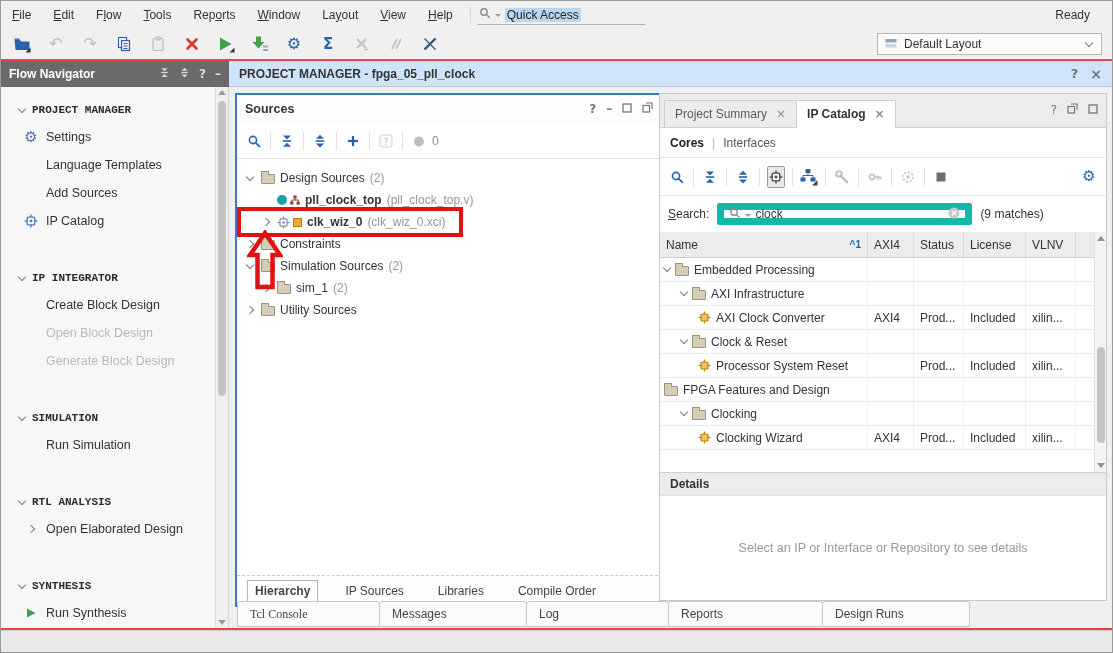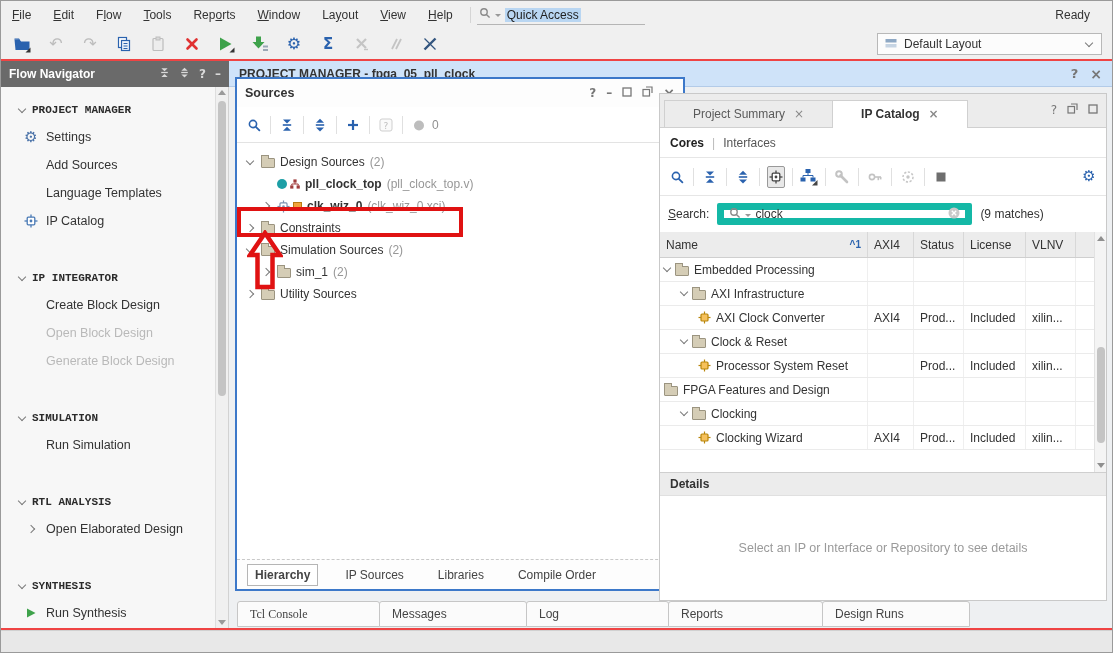--- a/index.html
+++ b/index.html
@@ -43,21 +43,21 @@
   .fitem .slot { width:16px; display:flex; justify-content:center; flex:none; }
   .fsec-gap { height:30px; }
   .cv { display:inline-block; width:6px; height:6px; border-right:1.6px solid #7a7a7a; border-bottom:1.6px solid #7a7a7a; flex:none; }
   .cv.d { transform:rotate(45deg); margin-top:-3px; }
   .cv.r { transform:rotate(-45deg); }
 
   
   .main-bg { position:absolute; left:228px; top:86px; right:0; bottom:24px; background:#eef0f2; }
 
   
-  .sources { position:absolute; left:234px; top:76px; width:450px; height:514px; background:#fff; border:2px solid #3c78c9; }
+  .sources { position:absolute; left:234px; top:92px; width:450px; height:514px; background:#fff; border:2px solid #3c78c9; }
   .sp-head { height:28px; display:flex; align-items:center; padding:0 8px; font-weight:bold; font-size:12.5px; background:#fdfdfd; }
   .sp-hicons { margin-left:auto; display:flex; align-items:center; gap:10px; }
   .hic { color:#777; font-size:12px; font-family:"DejaVu Sans",sans-serif; line-height:1; }
   .sp-tools { height:36px; display:flex; align-items:center; padding:0 8px; border-bottom:1px solid #e3e3e3; }
   .tsep { width:1px; height:18px; background:#e0e0e0; margin:0 7px; }
   .ticon { width:18px; height:18px; display:flex; align-items:center; justify-content:center; }
   .badge-num { color:#8f8f8f; margin-left:4px; }
   .sp-tree { position:absolute; left:0; right:0; top:66px; bottom:30px; padding-top:6px; overflow:hidden; }
   .trow { height:22px; display:flex; align-items:center; gap:5px; }
   .trow .cvslot { width:13px; display:flex; justify-content:center; flex:none; }
@@ -72,21 +72,21 @@
   .vt { color:#444; padding:3px 7px; }
   .vt-active { font-weight:bold; border:1px solid #b5b5b5; background:#fff; }
 
   
   .ann-rect { position:absolute; left:236px; top:206px; width:226px; height:30px; border:4px solid #e01212; z-index:40; }
   .ann-arrow { position:absolute; left:246px; top:229px; z-index:41; }
 
   
   .rpanel { position:absolute; left:658px; top:92px; width:448px; height:508px; background:#fff; border:1px solid #c9c9c9; display:flex; flex-direction:column; }
   .doc-tabstrip { height:34px; background:#ececec; display:flex; align-items:flex-end; padding-left:4px; position:relative; border-bottom:1px solid #d0d0d0; }
-  .dtab { height:27px; display:flex; align-items:center; gap:9px; padding:0 28px; border:1px solid #d0d0d0; border-bottom:none; color:#5a5a5a; background:#ececec; margin-right:-1px; }
+  .dtab { height:27px; display:flex; align-items:center; gap:9px; padding:0 10px; border:1px solid #d0d0d0; border-bottom:none; color:#5a5a5a; background:#ececec; margin-right:-1px; }
   .dtab.active { background:#fff; font-weight:bold; color:#333; position:relative; }
   .dtab.active:after { content:""; position:absolute; left:0; right:0; bottom:-1px; height:1px; background:#fff; }
   .tabx { color:#8a8a8a; font-size:12px; font-family:"DejaVu Sans",sans-serif; }
   .dts-icons { position:absolute; right:8px; top:9px; display:flex; gap:10px; align-items:center; }
   .subtabs { height:30px; display:flex; align-items:center; gap:8px; padding-left:10px; border-bottom:1px solid #e6e6e6; }
   .subtab { color:#555; }
   .subtab.active { font-weight:bold; color:#222; }
   .cat-tools { height:38px; display:flex; align-items:center; padding:0 8px; border-bottom:1px solid #e6e6e6; }
   .pressed { display:flex; align-items:center; justify-content:center; width:24px; height:22px; border:1px solid #999; border-radius:2px; background:#e8e8e8; }
   .hier-wrap { position:relative; width:18px; height:18px; }
@@ -268,25 +268,25 @@
             <span>PROJECT MANAGER</span>
           </div>
           <div class="fitem">
             <span class="slot">
               <span class="g" style="color:#4a72a8;font-size:15px">⚙</span>
             </span>
             <span>Settings</span>
           </div>
           <div class="fitem">
             <span class="slot"></span>
-            <span>Add Sources</span>
+            <span>Language Templates</span>
           </div>
           <div class="fitem">
             <span class="slot"></span>
-            <span>Language Templates</span>
+            <span>Add Sources</span>
           </div>
           <div class="fitem">
             <span class="slot">
               <svg width="14" height="14" viewBox="0 0 14 14">
                 <rect x="3.2" y="3.2" width="7.6" height="7.6" rx="1" fill="#fff" stroke="#4a7ab5" stroke-width="1.3"></rect>
                 <circle cx="7" cy="7" r="1.4" fill="#4a7ab5"></circle>
                 <line x1="7" y1="0.5" x2="7" y2="3.2" stroke="#4a7ab5" stroke-width="1.3"></line>
                 <line x1="7" y1="10.8" x2="7" y2="13.5" stroke="#4a7ab5" stroke-width="1.3"></line>
                 <line x1="0.5" y1="7" x2="3.2" y2="7" stroke="#4a7ab5" stroke-width="1.3"></line>
                 <line x1="10.8" y1="7" x2="13.5" y2="7" stroke="#4a7ab5" stroke-width="1.3"></line>

